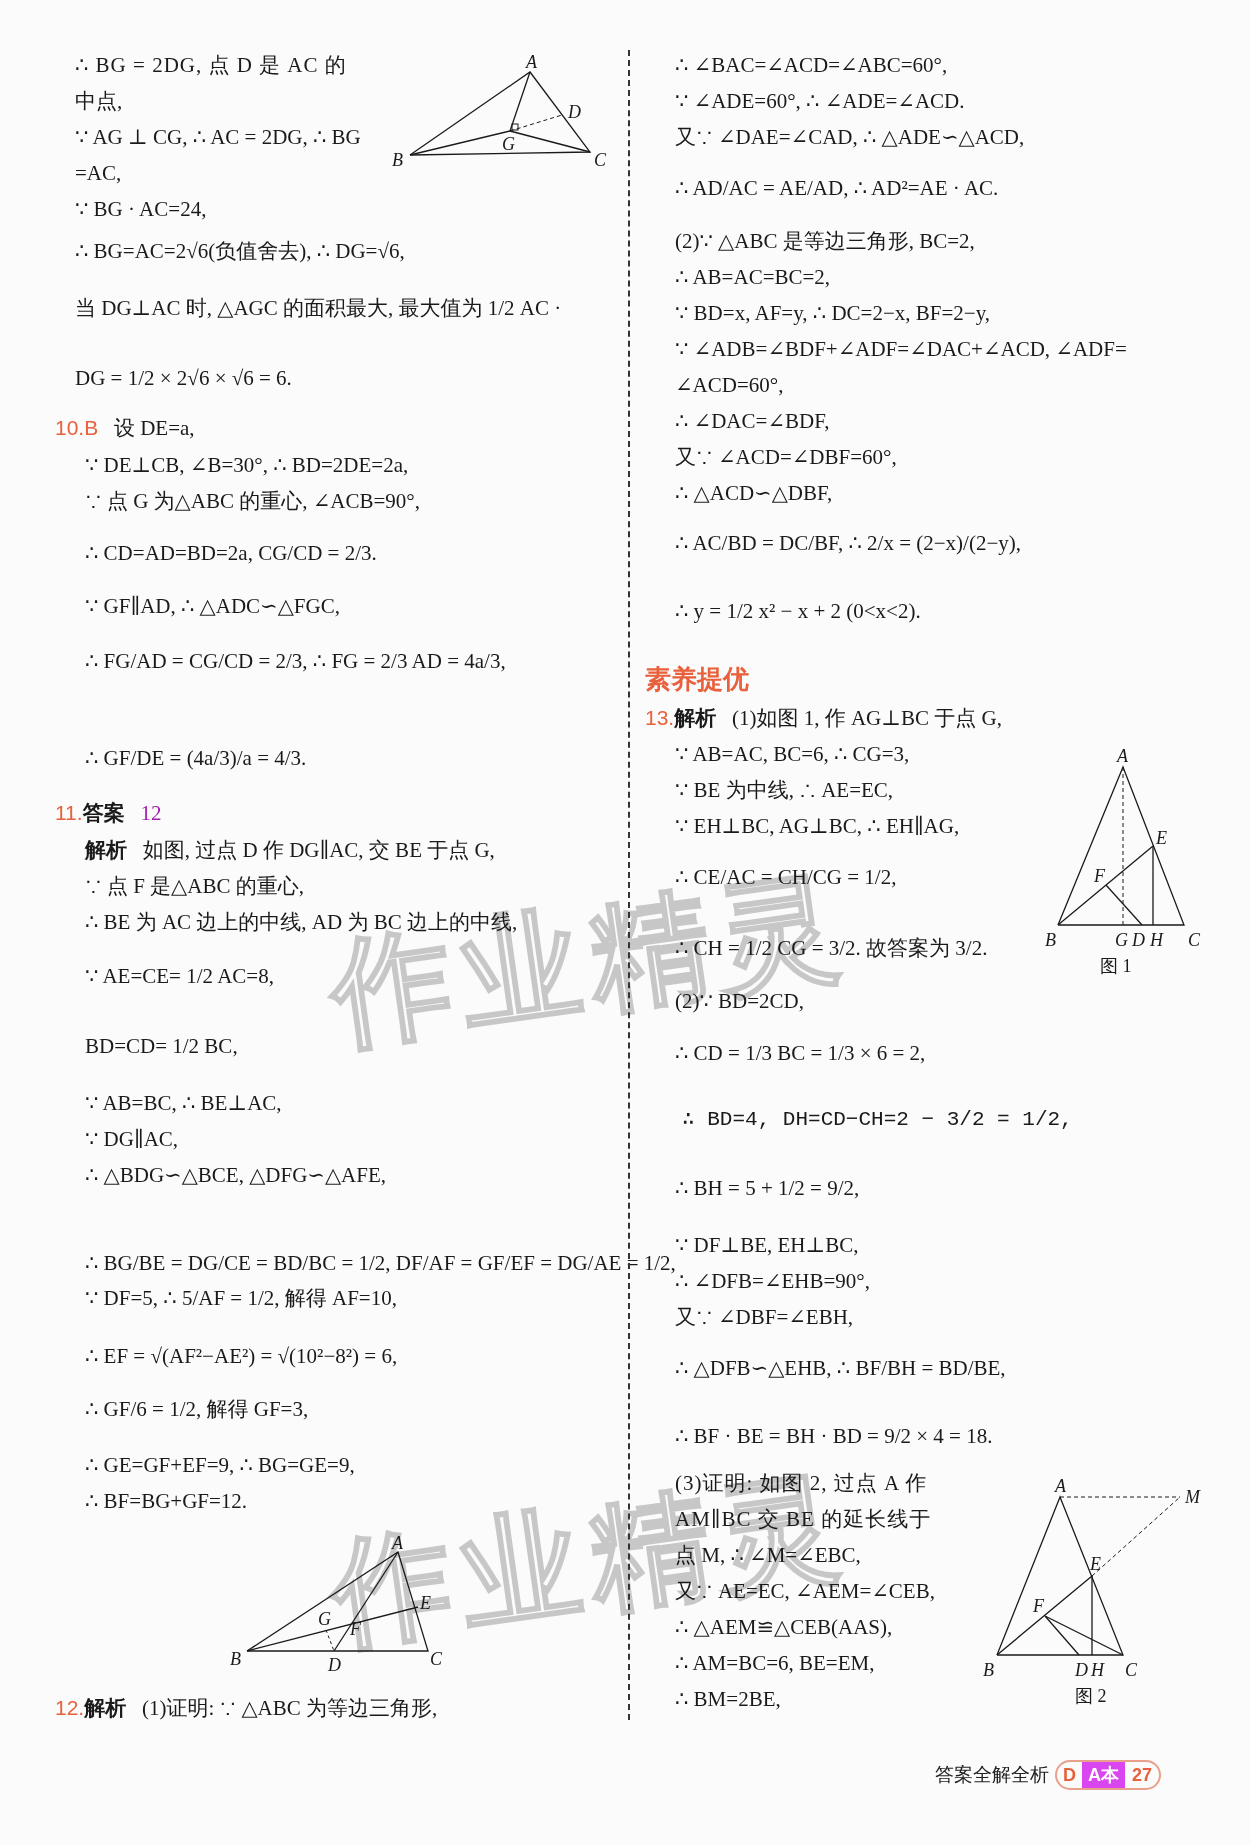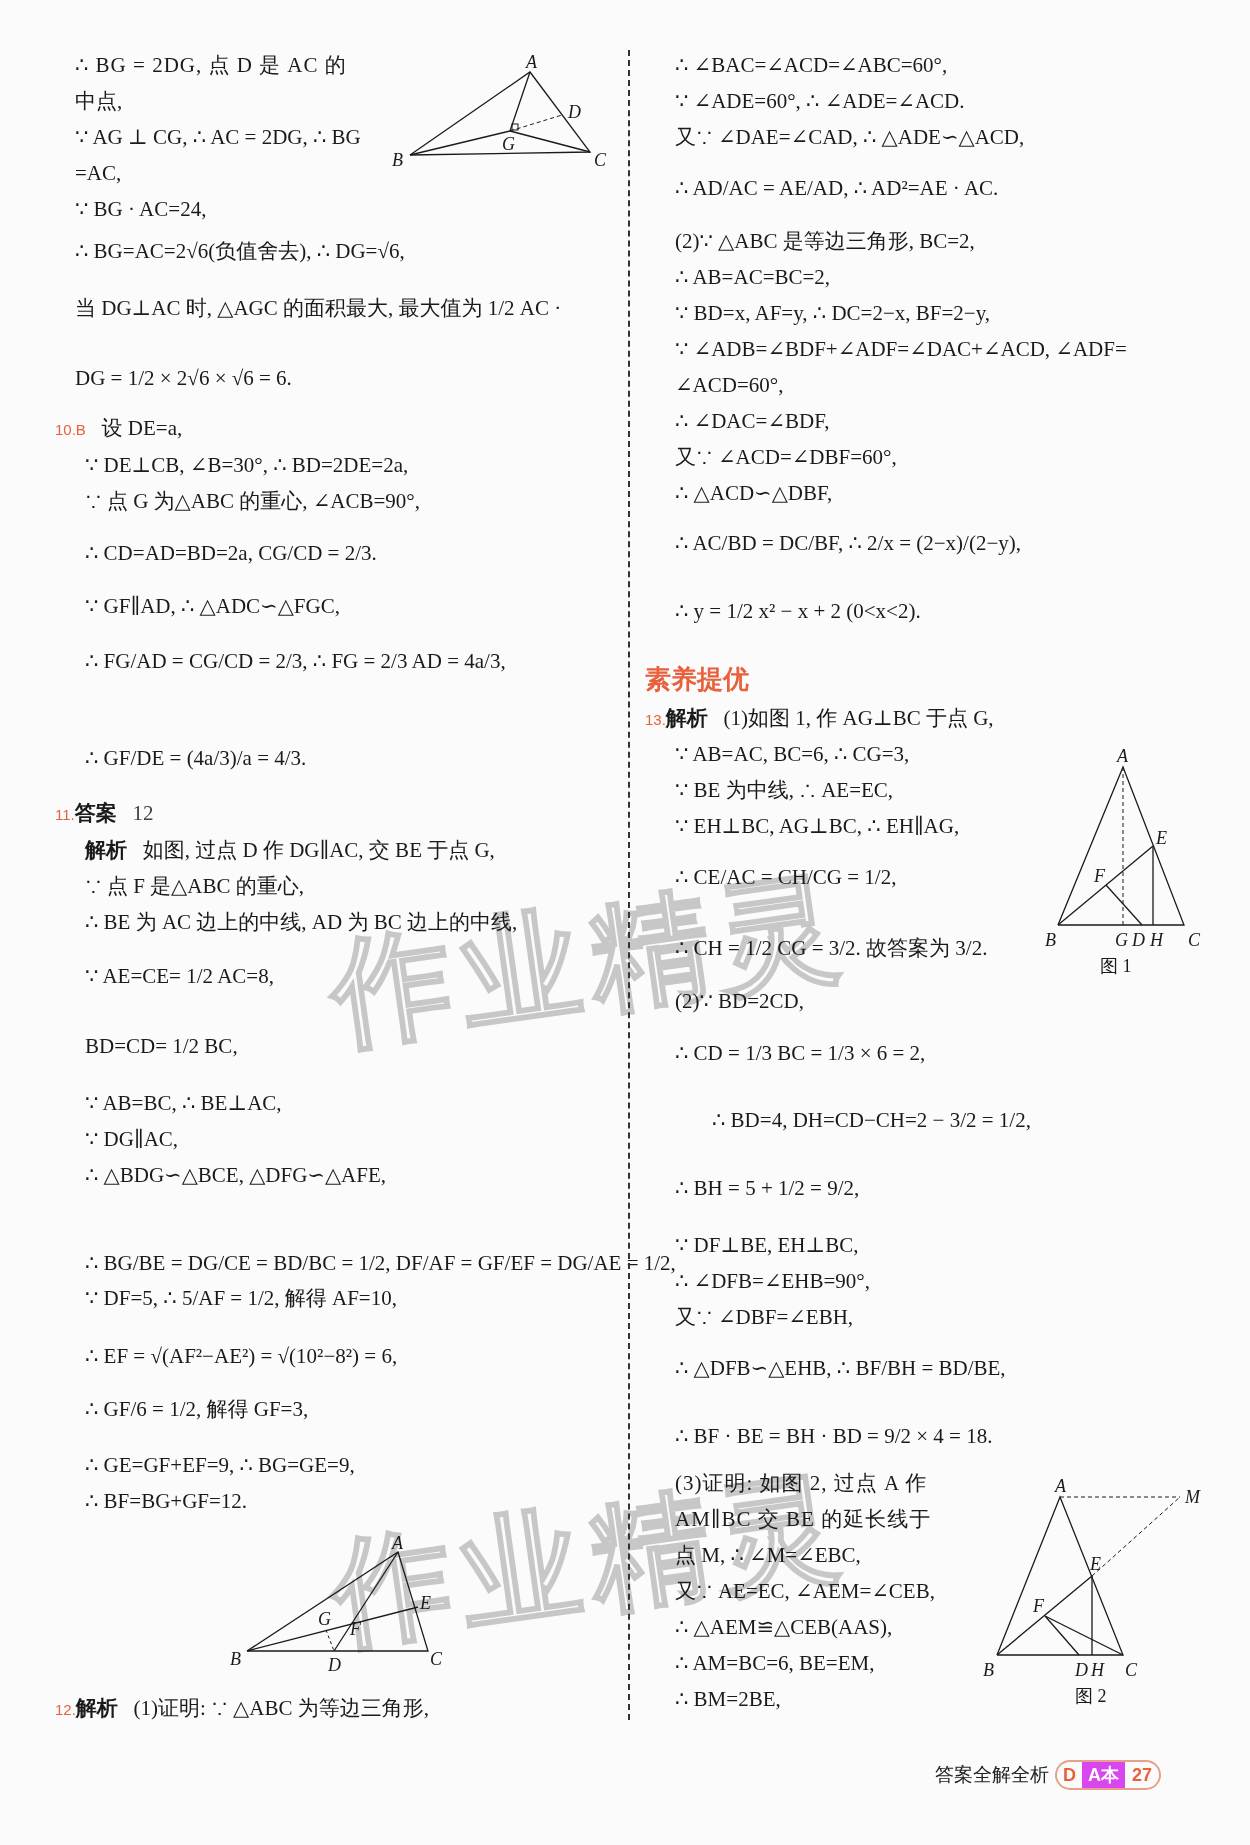--- a/index.html
+++ b/index.html
@@ -1,23 +1,23 @@
 <!DOCTYPE html>
 <html><head>
 <meta charset="utf-8">
 <style>
   html, body { margin:0; padding:0; }
   body {
     width:1250px; height:1845px; background:#fbfbfb; position:relative; overflow:hidden;
     font-family:"Liberation Serif","DejaVu Serif",serif; color:#1a1a1a;
   }
   .line { position:absolute; font-size:21px; white-space:nowrap; line-height:26px; }
-  .num { font-family:"Liberation Sans","DejaVu Sans",sans-serif; color:#e8603c; font-size:15px; }
+  .num { font-family:"Liberation Sans","DejaVu Sans",sans-serif; color:#e8603c; font-size:21px; }
   .hd { font-family:"Liberation Sans","DejaVu Sans",sans-serif; font-weight:bold; }
-  .orange { color:#404040; }
+  .orange { color:#a21caf; }
   .sec-title { position:absolute; font-family:"Liberation Sans","DejaVu Sans",sans-serif; font-weight:bold; color:#e8603c; font-size:26px; }
   .divider { position:absolute; left:628px; top:50px; width:0; height:1670px; border-left:2px dashed #333; }
   .footer { position:absolute; top:1760px; left:935px; display:flex; align-items:center; gap:6px; font-family:"Liberation Sans","DejaVu Sans",sans-serif; }
   .footer-label { font-size:19px; color:#222; }
   .badge { display:flex; align-items:center; border:2px solid #e8a08a; border-radius:16px; overflow:hidden; height:26px; font-weight:bold; font-size:18px; }
   .badge .d { color:#e8603c; padding:0 6px; }
   .badge .a { background:#d946ef; color:#fff; padding:0 6px; line-height:26px; }
   .badge .p { color:#e8603c; padding:0 7px; }
   svg text { font-family:"Liberation Serif",serif; font-style:italic; font-size:18px; fill:#1a1a1a; }
   svg .cap { font-style:normal; }
@@ -127,21 +127,21 @@
   <div class="line" style="left:645px;top:705px;">
     <span class="num">13.</span><span class="hd">解析</span>&nbsp;&nbsp;&nbsp;<span>(1)如图 1, 作 AG⊥BC 于点 G,</span>
   </div>
   <div class="line" style="left:675px;top:741px;">∵ AB=AC, BC=6, ∴ CG=3,</div>
   <div class="line" style="left:675px;top:777px;">∵ BE 为中线, ∴ AE=EC,</div>
   <div class="line" style="left:675px;top:813px;">∵ EH⊥BC, AG⊥BC, ∴ EH∥AG,</div>
   <div class="line" style="left:675px;top:864px;">∴ CE/AC = CH/CG = 1/2,</div>
   <div class="line" style="left:675px;top:935px;">∴ CH = 1/2 CG = 3/2. 故答案为 3/2.</div>
   <div class="line" style="left:675px;top:988px;">(2)∵ BD=2CD,</div>
   <div class="line" style="left:675px;top:1040px;">∴ CD = 1/3 BC = 1/3 × 6 = 2,</div>
-  <div class="line" style="left:712px;top:1107px;">∴ BD=4, DH=CD−CH=2 − 3/2 = 1/2,</div>
+  <div class="line" style="left:682px;top:1107px;font-family:Liberation Mono, monospace;">∴ BD=4, DH=CD−CH=2 − 3/2 = 1/2,</div>
   <div class="line" style="left:675px;top:1175px;">∴ BH = 5 + 1/2 = 9/2,</div>
   <div class="line" style="left:675px;top:1232px;">∵ DF⊥BE, EH⊥BC,</div>
   <div class="line" style="left:675px;top:1268px;">∴ ∠DFB=∠EHB=90°,</div>
   <div class="line" style="left:675px;top:1304px;">又∵ ∠DBF=∠EBH,</div>
   <div class="line" style="left:675px;top:1355px;">∴ △DFB∽△EHB, ∴ BF/BH = BD/BE,</div>
   <div class="line" style="left:675px;top:1423px;">∴ BF · BE = BH · BD = 9/2 × 4 = 18.</div>
   <div class="line" style="left:675px;top:1470px;letter-spacing:1px;">(3)证明: 如图 2, 过点 A 作</div>
   <div class="line" style="left:675px;top:1506px;letter-spacing:1px;">AM∥BC 交 BE 的延长线于</div>
   <div class="line" style="left:675px;top:1542px;">点 M, ∴ ∠M=∠EBC,</div>
   <div class="line" style="left:675px;top:1578px;">又∵ AE=EC, ∠AEM=∠CEB,</div>

